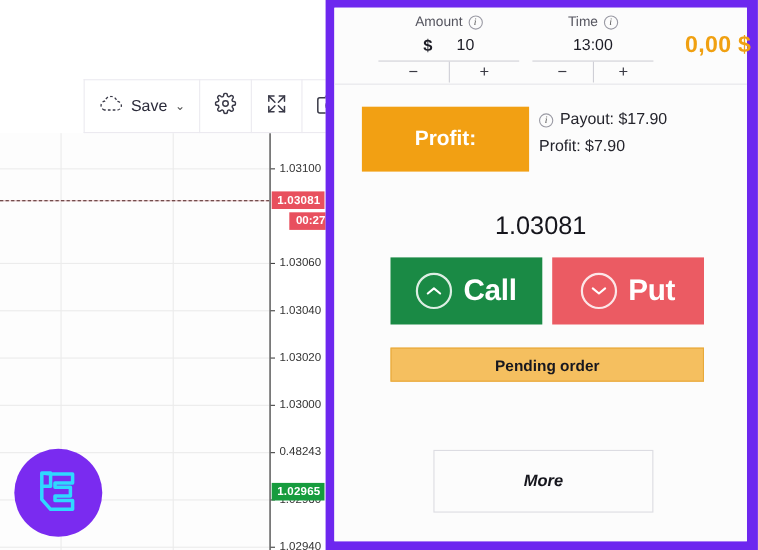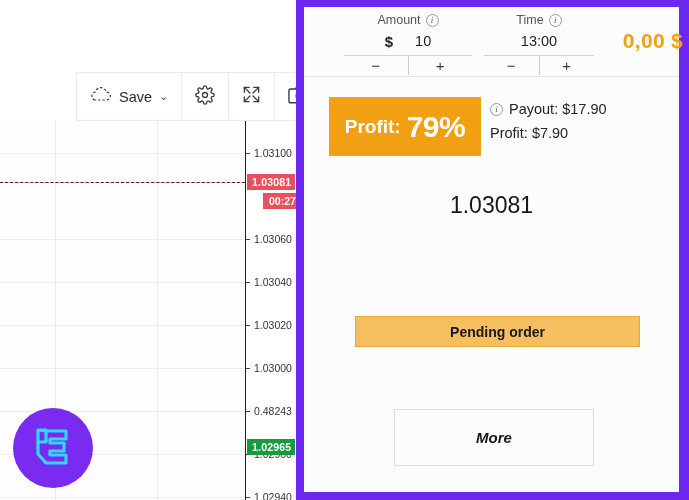--- a/index.html
+++ b/index.html
@@ -331,33 +331,50 @@
           </div>
         </div>
 
         <div class="balance">0,00 $</div>
       </div>
       <div class="row-sep"></div>
 
       <div class="profit-row">
         <div class="profit-box">
           <span class="p-lbl">Profit:</span>
-          <span class="p-val">79%</span>
         </div>
         <div class="payout-block">
           <div class="payout-line">
             <span class="info-i">i</span>
             <span>Payout: $17.90</span>
           </div>
           <div class="profit-line">Profit: $7.90</div>
         </div>
       </div>
 
       <div class="big-price">1.03081</div>
 
+      <div class="cp-row">
+        <div class="cp-btn cp-call">
+          <span class="cp-circle">
+            <svg width="15" height="11" viewBox="0 0 16 11" fill="none" stroke="#fff" stroke-width="2" stroke-linecap="round" stroke-linejoin="round">
+                <path d="M2 8 L8 3 L14 8"></path>
+              </svg>
+          </span>
+          <span class="cp-text">Call</span>
+        </div>
+        <div class="cp-btn cp-put">
+          <span class="cp-circle">
+            <svg width="15" height="11" viewBox="0 0 16 11" fill="none" stroke="#fff" stroke-width="2" stroke-linecap="round" stroke-linejoin="round">
+                <path d="M2 3 L8 8 L14 3"></path>
+              </svg>
+          </span>
+          <span class="cp-text">Put</span>
+        </div>
+      </div>
 
       <div class="pending">Pending order</div>
 
 
       <div class="more">More</div>
 
     </div>
   </div>
 </div>
 

